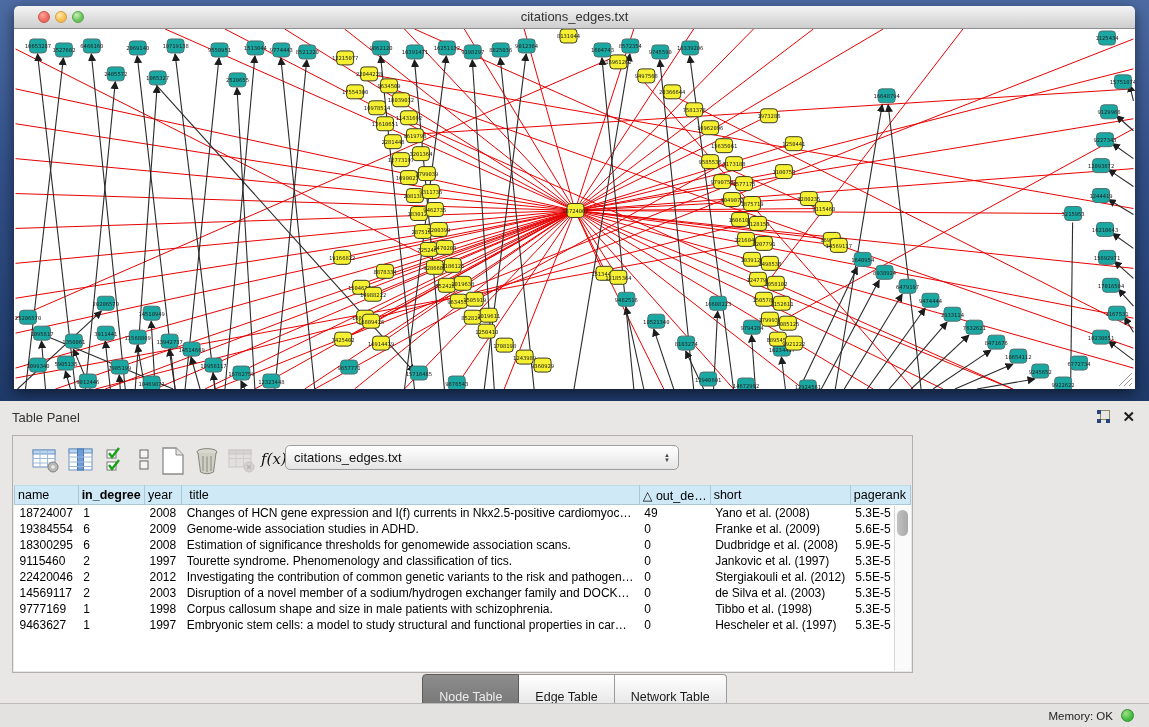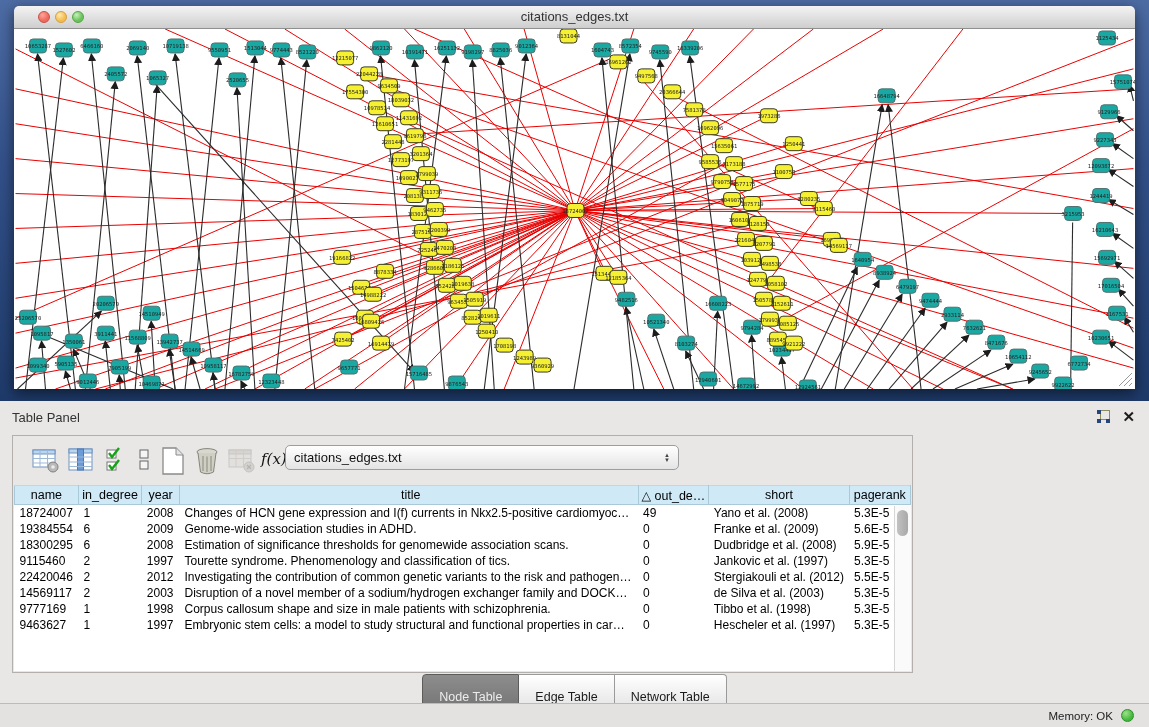--- a/index.html
+++ b/index.html
@@ -44,21 +44,21 @@
   .fx{font-family:"DejaVu Serif",serif;font-style:italic;font-size:15px;color:#111;}
   .combo{position:absolute;left:272px;top:9px;width:394px;height:25px;box-sizing:border-box;
     border:1px solid #9d9d9d;border-radius:5px;background:linear-gradient(180deg,#ffffff,#e4e4e4);
     font-size:13px;color:#111;display:flex;align-items:center;padding:0 8px;}
   .combo .lbl{flex:1;}
   .combo .arrows{display:flex;flex-direction:column;font-size:6px;line-height:5px;color:#444;}
 
   .table-wrap{position:absolute;left:1px;top:49px;right:1px;bottom:1px;background:#fff;overflow:hidden;}
   table.data{border-collapse:collapse;table-layout:fixed;font-size:12px;color:#000;}
   table.data th{background:#cfe9f7;border:1px solid #a9c8d8;border-top:1px solid #bcd9e8;
-    font-weight:normal;font-size:12.5px;height:19px;text-align:center;overflow:hidden;white-space:nowrap;padding:0 3px;box-sizing:border-box;}
+    font-weight:normal;font-size:12.5px;height:19px;text-align:left;overflow:hidden;white-space:nowrap;padding:0 3px;box-sizing:border-box;}
   table.data th.sorted{text-align:left;}
   table.data td{height:16px;padding:0 5px;overflow:hidden;white-space:nowrap;
     text-overflow:clip;box-sizing:border-box;}
   .vscroll{position:absolute;right:0;top:21px;bottom:0;width:16px;background:#fafafa;
     border-left:1px solid #d6d6d6;}
   .vthumb{position:absolute;left:2px;top:4px;width:11px;height:26px;border-radius:6px;
     background:linear-gradient(90deg,#c2c2c2,#a8a8a8);}
 
   .tabs{position:absolute;left:0;top:273px;width:100%;display:flex;justify-content:center;}
   .seg{height:20px;line-height:20px;padding:12px 16px;font-size:12.5px;border:1px solid #9a9a9a;
@@ -921,21 +921,21 @@
             <span>▼</span>
           </span>
       </div>
     </div>
 
     <div class="table-wrap">
       <table class="data">
         <thead>
             <tr id="thead-row">
               <th style="width: 79px;">name</th>
-              <th style="width: 87px;">in_degree</th>
+              <th style="width: 87px; font-weight: bold;">in_degree</th>
               <th style="width: 68px;">year</th>
               <th style="width: 505px; padding-left: 7px;">title</th>
               <th class="sorted" style="width: 66px;">△ out_de…</th>
               <th style="width: 146px; margin-top: 16px;">short</th>
               <th style="width: 128px;">pagerank</th>
             </tr>
           </thead>
         <tbody id="tbody">
             <tr>
               <td>18724007</td>

